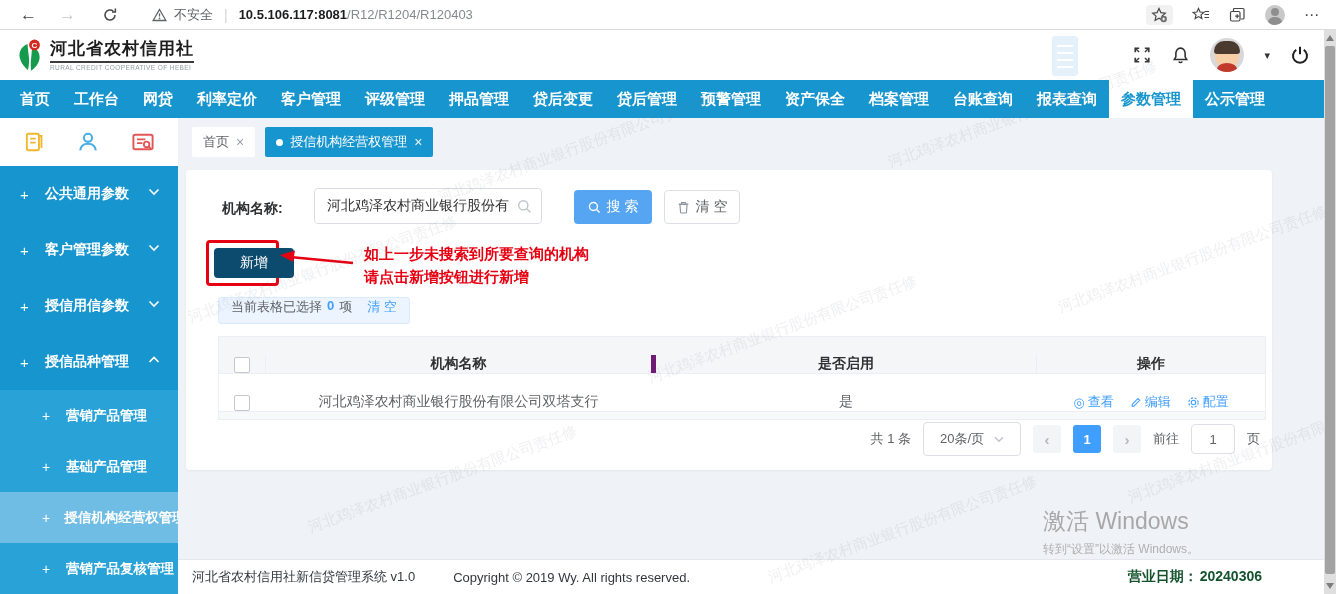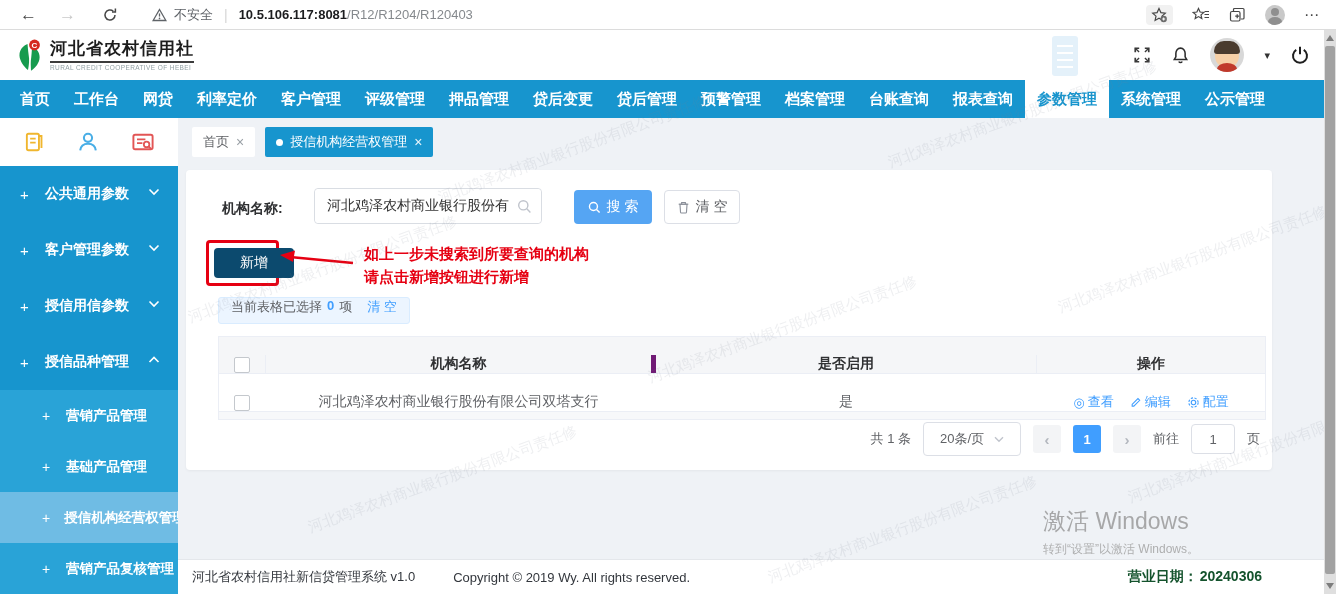--- a/index.html
+++ b/index.html
@@ -236,25 +236,25 @@
     <span class="nav-item">首页</span>
     <span class="nav-item">工作台</span>
     <span class="nav-item">网贷</span>
     <span class="nav-item">利率定价</span>
     <span class="nav-item">客户管理</span>
     <span class="nav-item">评级管理</span>
     <span class="nav-item">押品管理</span>
     <span class="nav-item">贷后变更</span>
     <span class="nav-item">贷后管理</span>
     <span class="nav-item">预警管理</span>
+    <span class="nav-item">资产保全</span>
     <span class="nav-item">档案管理</span>
     <span class="nav-item">台账查询</span>
     <span class="nav-item">报表查询</span>
     <span class="nav-item active">参数管理</span>
-    <span class="nav-item">系统管理</span>
     <span class="nav-item">公示管理</span>
   </div>
 
   <div class="substrip">
     <div class="side-head">
       <span>
         <svg width="22" height="22" viewBox="0 0 20 20">
             <rect x="3.5" y="2.5" width="11" height="15" rx="1.5" fill="none" stroke="#F0B62E" stroke-width="1.7"></rect>
             <path d="M6.5 7h5M6.5 10.5h5" stroke="#F0B62E" stroke-width="1.6"></path>
             <path d="M14.5 4.5h2.3v11" fill="none" stroke="#F0B62E" stroke-width="1.7"></path>

